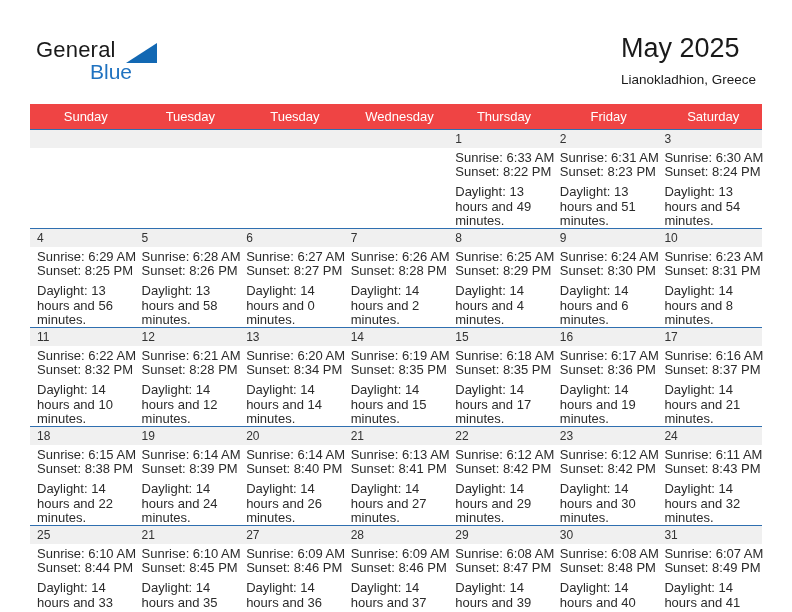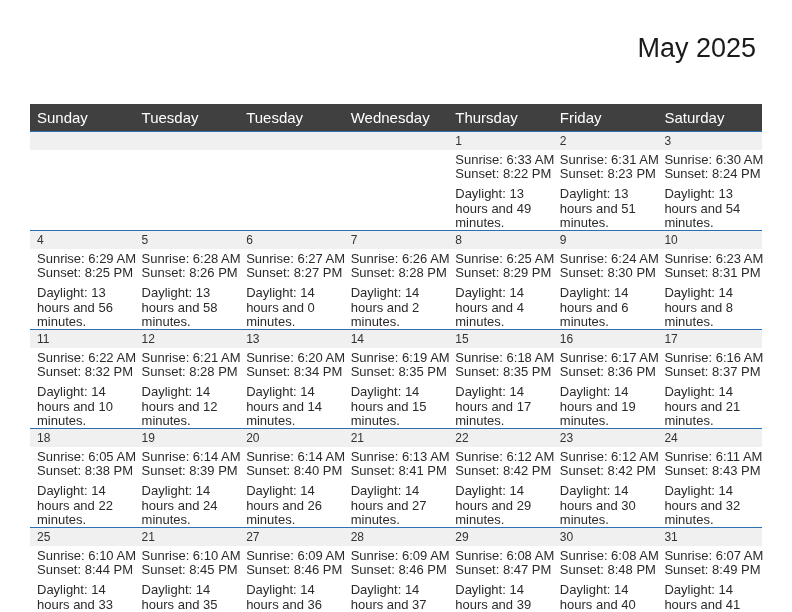--- a/index.html
+++ b/index.html
@@ -85,25 +85,25 @@
   
   .calendar {
     position: absolute;
     left: 30px;
     top: 104px;
     width: 732px;
     border-collapse: collapse;
     table-layout: fixed;
   }
   .calendar th {
-    background: #404040;
+    background: #ef4444;
     color: #ffffff;
-    font-size: 15px;
+    font-size: 13px;
     font-weight: normal;
-    text-align: left;
+    text-align: center;
     padding: 5px 0 5px 7px;
     height: 12px;
     box-sizing: border-box;
   }
   .calendar td {
     vertical-align: top;
     padding: 0;
     border-top: 1.5px solid #2f6fb0;
     height: 90px;
     box-sizing: border-box;
@@ -138,23 +138,29 @@
     margin-top: 6px;
   }
 </style>
 </head>
 <body>
 
 <div class="page">
 
   <div class="header">
 
+    <div class="logo">
+      <span class="logo-general">General</span>
+      <span class="logo-triangle"></span>
+      <span class="logo-blue">Blue</span>
+    </div>
 
     <div class="title-block">
       <div class="month-title">May 2025</div>
+      <div class="location">Lianokladhion, Greece</div>
     </div>
 
   </div>
 
   <table class="calendar">
     <thead>
       <tr id="weekday-row">
           <th>Sunday</th>
           <th>Tuesday</th>
           <th>Tuesday</th>
@@ -359,21 +365,21 @@
                 <div class="wrap">Daylight: 14 hours and 21 minutes.</div>
               </div>
             </div>
           </td>
         </tr>
         <tr>
           <td>
             <div class="cell-inner">
               <div class="daynum">18</div>
               <div class="details">
-                <div>Sunrise: 6:05 AM</div>
+                <div>Sunrise: 6:15 AM</div>
                 <div>Sunset: 8:38 PM</div>
                 <div class="wrap">Daylight: 14 hours and 22 minutes.</div>
               </div>
             </div>
           </td>
           <td>
             <div class="cell-inner">
               <div class="daynum">19</div>
               <div class="details">
                 <div>Sunrise: 6:14 AM</div>

